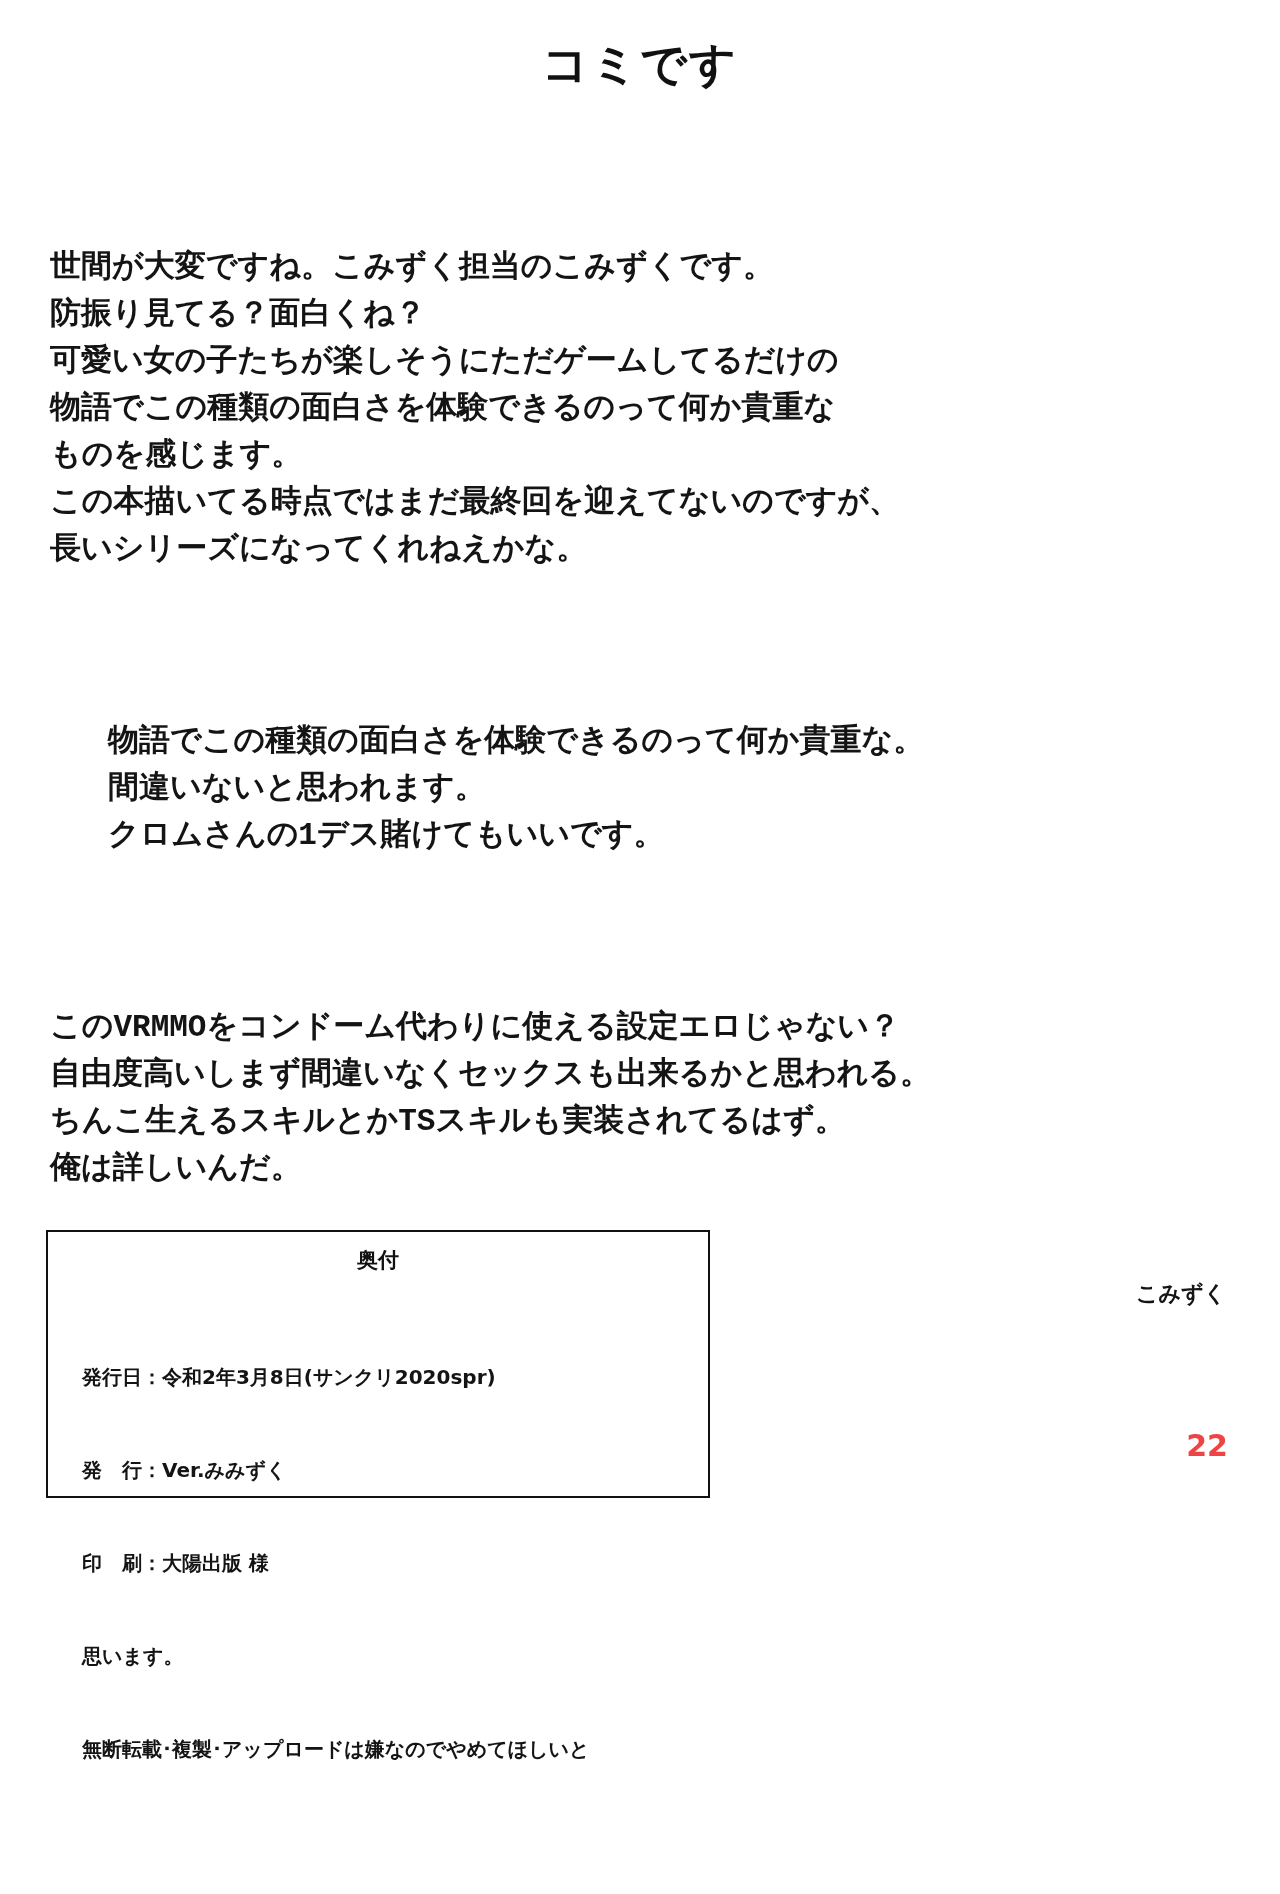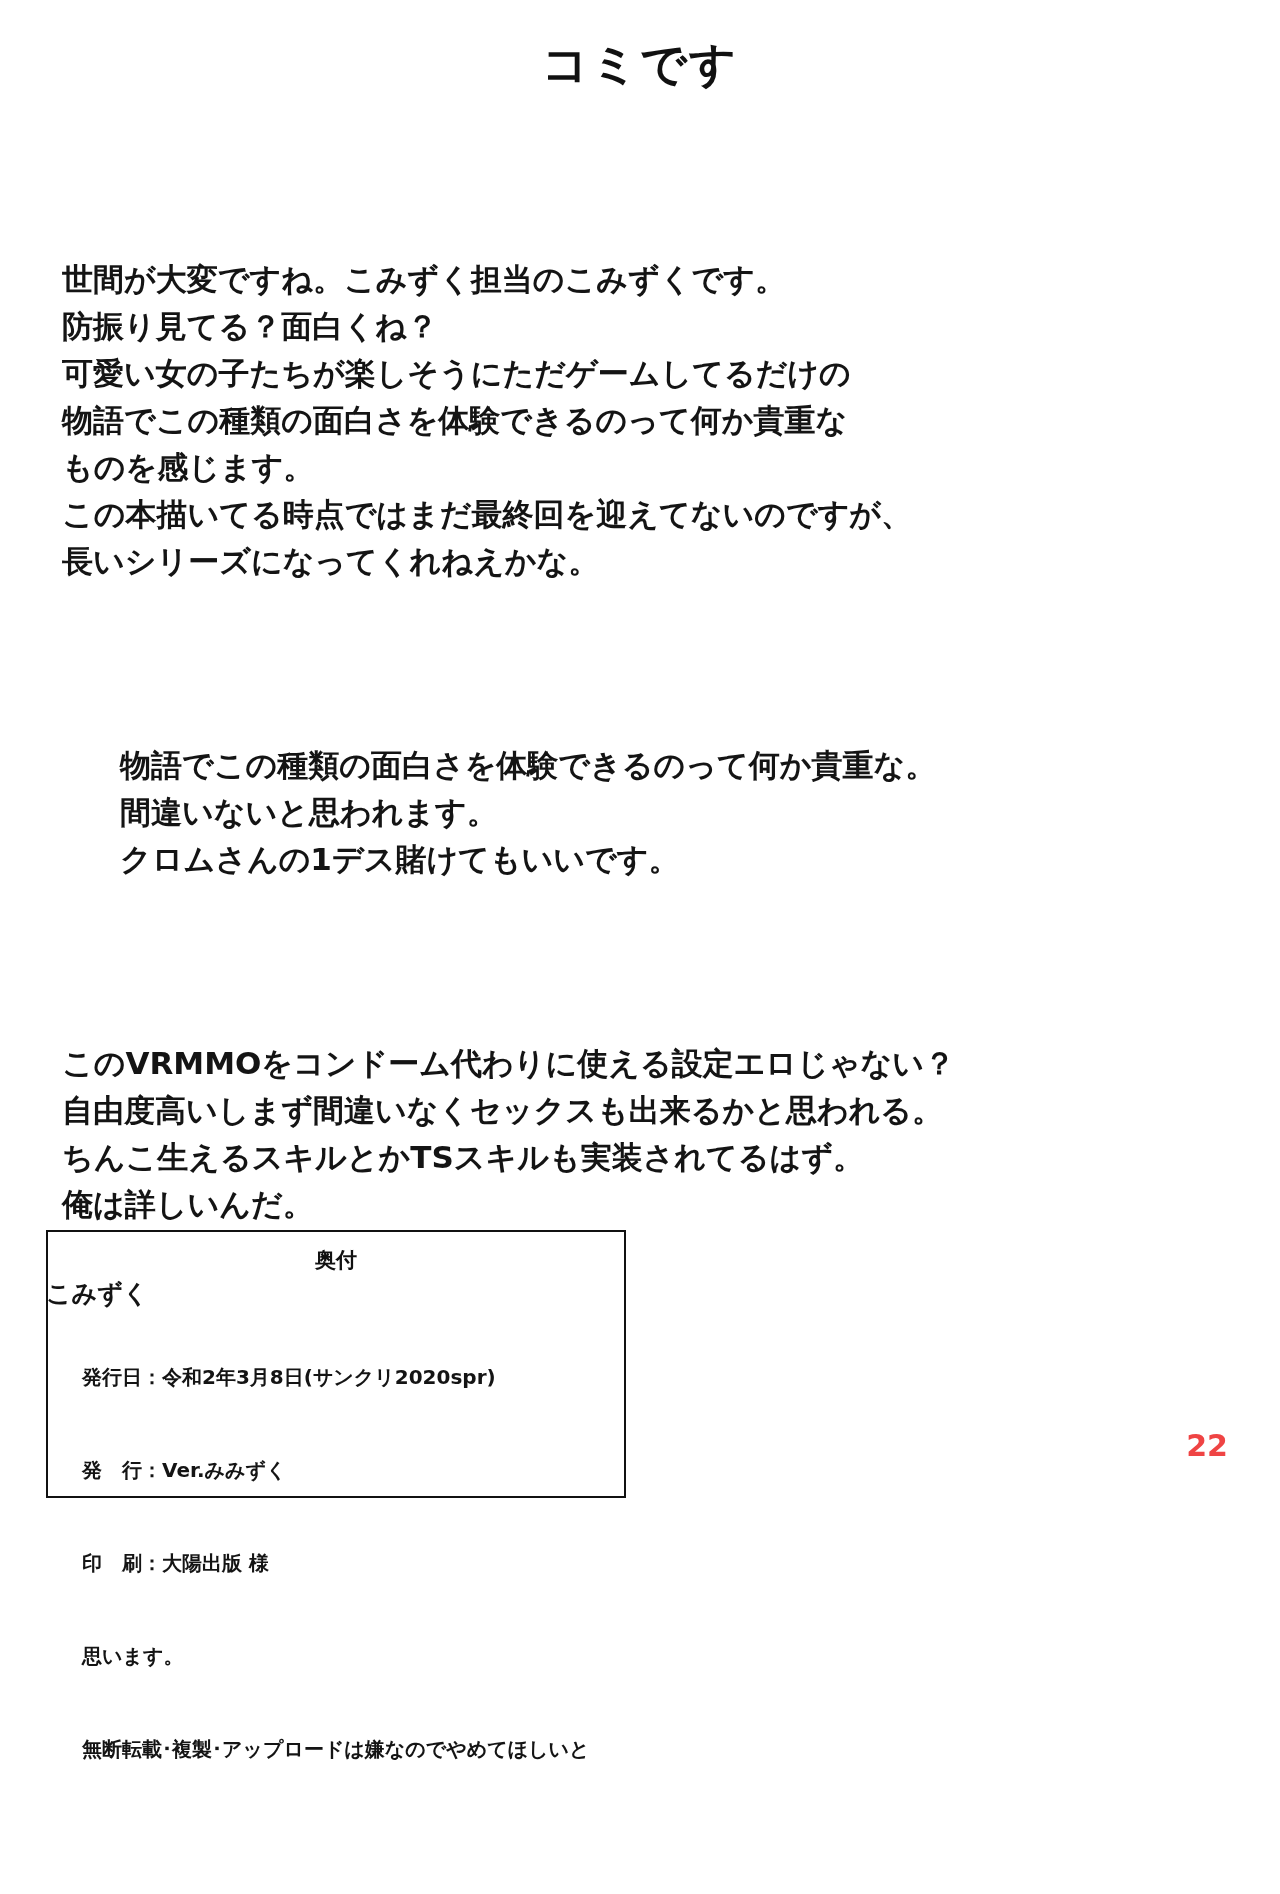--- a/index.html
+++ b/index.html
@@ -35,43 +35,45 @@
     top: 146px;
     left: 46px;
     width: 1180px;
     font-size: 31px;
     line-height: 47px;
     font-weight: 700;
     color: #141414;
     white-space: pre-wrap;
   }
   .para {
-    margin: 16px;
+    margin: 4px;
     white-space: pre-wrap;
+    font-family: Liberation Mono, monospace;
   }
   .para.indent-1 {
     padding-left: 58px;
   }
   .para.gap {
     margin-top: 47px;
   }
   .signature {
     position: absolute;
     top: 1124px;
     left: 0;
     width: 1180px;
-    font-size: 25px;
+    text-align: right;
+    font-size: 22px;
     font-weight: 700;
     color: #141414;
   }
   .colophon {
     position: absolute;
     left: 46px;
     top: 1230px;
-    width: 580px;
+    width: 664px;
     height: 268px;
     border: 2px solid #111;
     box-sizing: border-box;
   }
   .colophon-title {
     text-align: center;
     font-size: 21px;
     font-weight: 700;
     margin-top: 14px;
     color: #111;

